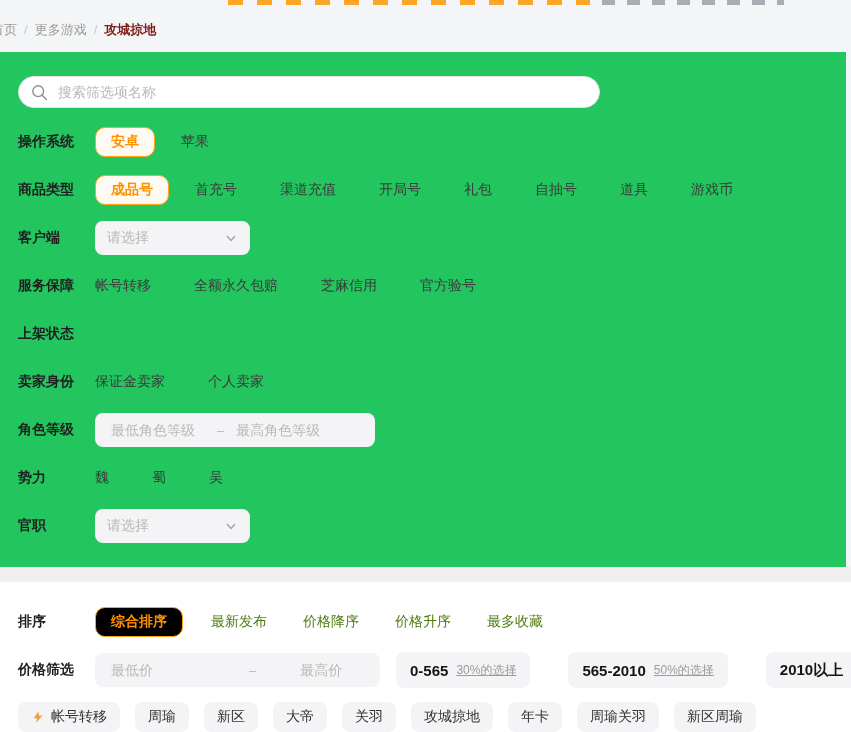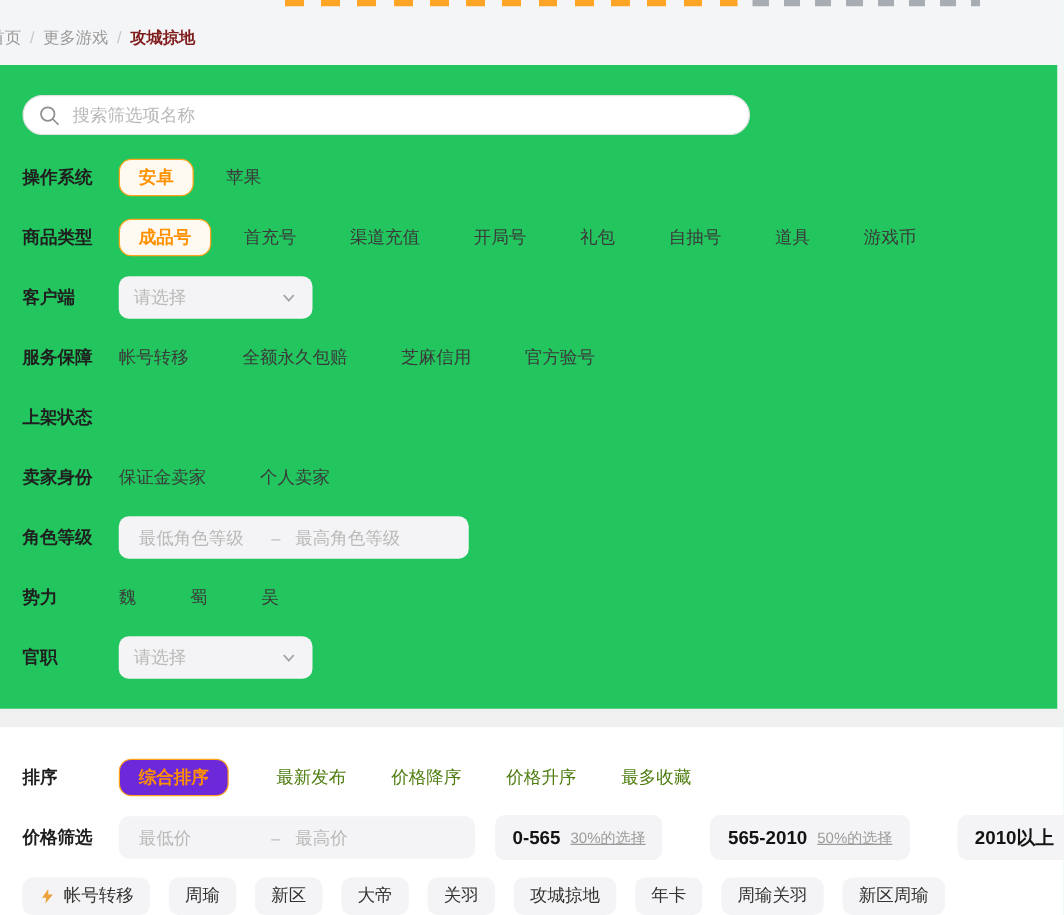--- a/index.html
+++ b/index.html
@@ -29,33 +29,33 @@
   .f-label{width:77px;flex:none;font-size:14px;font-weight:700;color:#1f1f1f;white-space:nowrap;}
   .f-body{display:flex;align-items:center;}
   .opt{margin-right:43px;font-size:14px;color:#3a3a3a;cursor:pointer;white-space:nowrap;}
   .opt.sel{background:#fffaf1;border:1px solid #ffa41b;color:#ff9100;font-weight:700;border-radius:10px;padding:5px 15px;margin-right:26px;}
 
   .selbox{width:155px;height:34px;background:#f4f4f6;border-radius:8px;display:flex;align-items:center;justify-content:space-between;padding:0 12px;box-sizing:border-box;cursor:pointer;}
   .selbox .ph{font-size:14px;color:#b9b9b9;}
 
   .rangebox{height:34px;background:#f4f4f6;border-radius:8px;display:flex;align-items:center;padding:0 14px;box-sizing:border-box;}
   .rangebox.w280{width:280px;}
-  .rangebox.w285{width:285px;}
+  .rangebox.w285{width:285px;gap:32px;}
   .rin{border:none;background:transparent;outline:none;font-size:14px;color:#333;width:104px;font-family:inherit;}
   .rin.last{flex:1;width:auto;min-width:40px;}
   .rin::placeholder{color:#b9b9b9;}
   .dash{color:#b9b9b9;margin:0 10px 0 0;font-size:13px;}
 
   
   .band{width:851px;height:15px;background:#f0f0f1;}
 
   
   .section2{position:relative;width:851px;background:#fff;padding-top:16px;}
   .sort-opt{margin-right:36px;font-size:14px;color:#4d7c0f;cursor:pointer;white-space:nowrap;}
-  .sort-opt.sel{background:#6d28d9;border:1px solid #ffa41b;color:#ff9100;font-weight:700;border-radius:10px;padding:5px 15px;margin-right:38px;}
+  .sort-opt.sel{background:#000000;border:1px solid #ffa41b;color:#ff9100;font-weight:700;border-radius:10px;padding:5px 15px;margin-right:28px;}
   .price-btns{display:flex;margin-left:16px;}
   .price-btn{display:flex;align-items:center;gap:8px;height:36px;background:#f4f4f6;border-radius:8px;padding:0 14px;cursor:pointer;white-space:nowrap;}
   .price-btn + .price-btn{margin-left:38px;}
   .pnum{font-weight:700;font-size:15px;color:#141414;}
   .ppct{font-size:12px;color:#9b9b9b;text-decoration:underline;}
 
   #tag-row{display:flex;padding-left:18px;margin-top:8px;}
   .tag{display:flex;align-items:center;gap:6px;height:30px;background:#f4f4f6;border-radius:8px;padding:0 13px;margin-right:15px;font-size:14px;color:#333;cursor:pointer;white-space:nowrap;}
 </style>
 </head>

